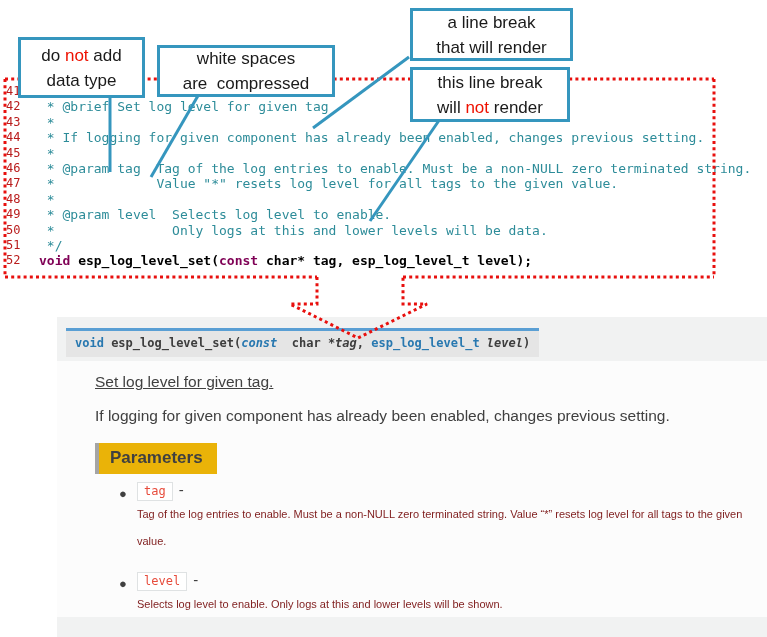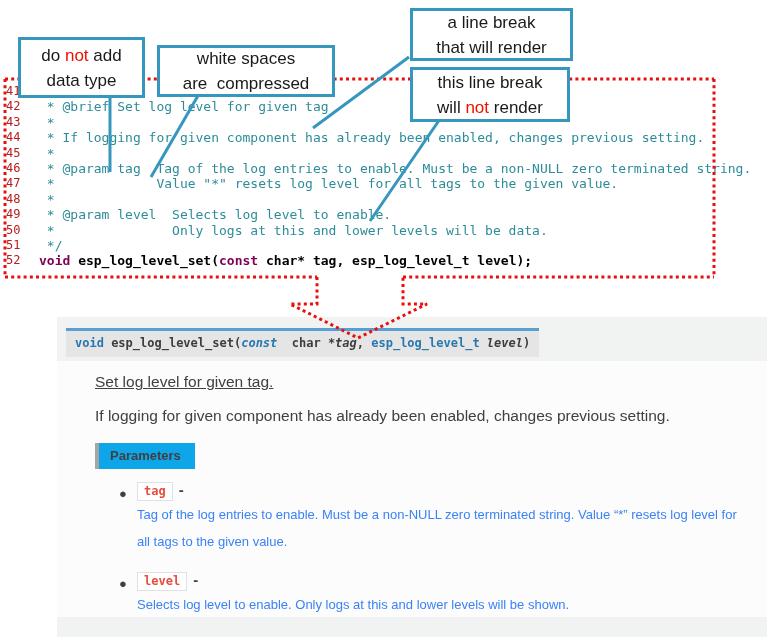--- a/index.html
+++ b/index.html
@@ -35,27 +35,27 @@
   .doc-white{position:absolute;left:57px;top:361px;width:710px;height:256px;background:#fcfcfc;}
   .sigbar{position:absolute;left:66px;top:328px;background:#e5e5e5;border-top:3px solid #5a9fd4;
           padding:5px 9px 7px 9px;font-family:"DejaVu Sans Mono",monospace;font-size:12px;
           font-weight:bold;color:#3d3d3d;white-space:pre;z-index:3;}
   .s-blue{color:#2878b0;}
   .s-bluei{color:#2878b0;font-style:italic;}
   .s-arg{font-style:italic;}
   .docp{position:absolute;left:95px;color:#404040;font-size:15.5px;line-height:22px;z-index:3;}
   #brief{top:371px;text-decoration:underline;}
   #desc{top:405px;}
-  .paramsbox{position:absolute;left:95px;top:443px;background:#0ea5e9;border-left:4px solid #a5a5a5;
-             padding:5px 14px 6px 11px;font-size:13px;font-weight:bold;color:#404040;z-index:3;}
+  .paramsbox{position:absolute;left:95px;top:443px;background:#eab308;border-left:4px solid #a5a5a5;
+             padding:5px 14px 6px 11px;font-size:17px;font-weight:bold;color:#404040;z-index:3;}
   .bullet{position:absolute;left:119px;width:10px;color:#404040;font-size:13px;z-index:3;}
-  .chiprow{position:absolute;left:137px;z-index:3;color:#404040;font-size:15px;font-weight:bold;}
+  .chiprow{position:absolute;left:137px;z-index:3;color:#404040;font-size:15px;}
   .chip{display:inline-block;font-family:"DejaVu Sans Mono",monospace;font-size:12px;color:#e74c3c;
         background:#ffffff;border:1px solid #dfe2e3;padding:1px 6px 2px 6px;margin-right:6px;}
-  .pdesc{position:absolute;left:137px;width:606px;color:#3b82f6;font-size:13px;line-height:27px;z-index:3;}
+  .pdesc{position:absolute;left:137px;width:606px;color:#7f1d1d;font-size:11px;line-height:27px;z-index:3;}
   #p1row{top:481px;}
   #p1desc{top:501px;}
   #b1{top:486px;}
   #p2row{top:571px;}
   #p2desc{top:591px;}
   #b2{top:576px;}
 </style>
 </head>
 <body>
 

